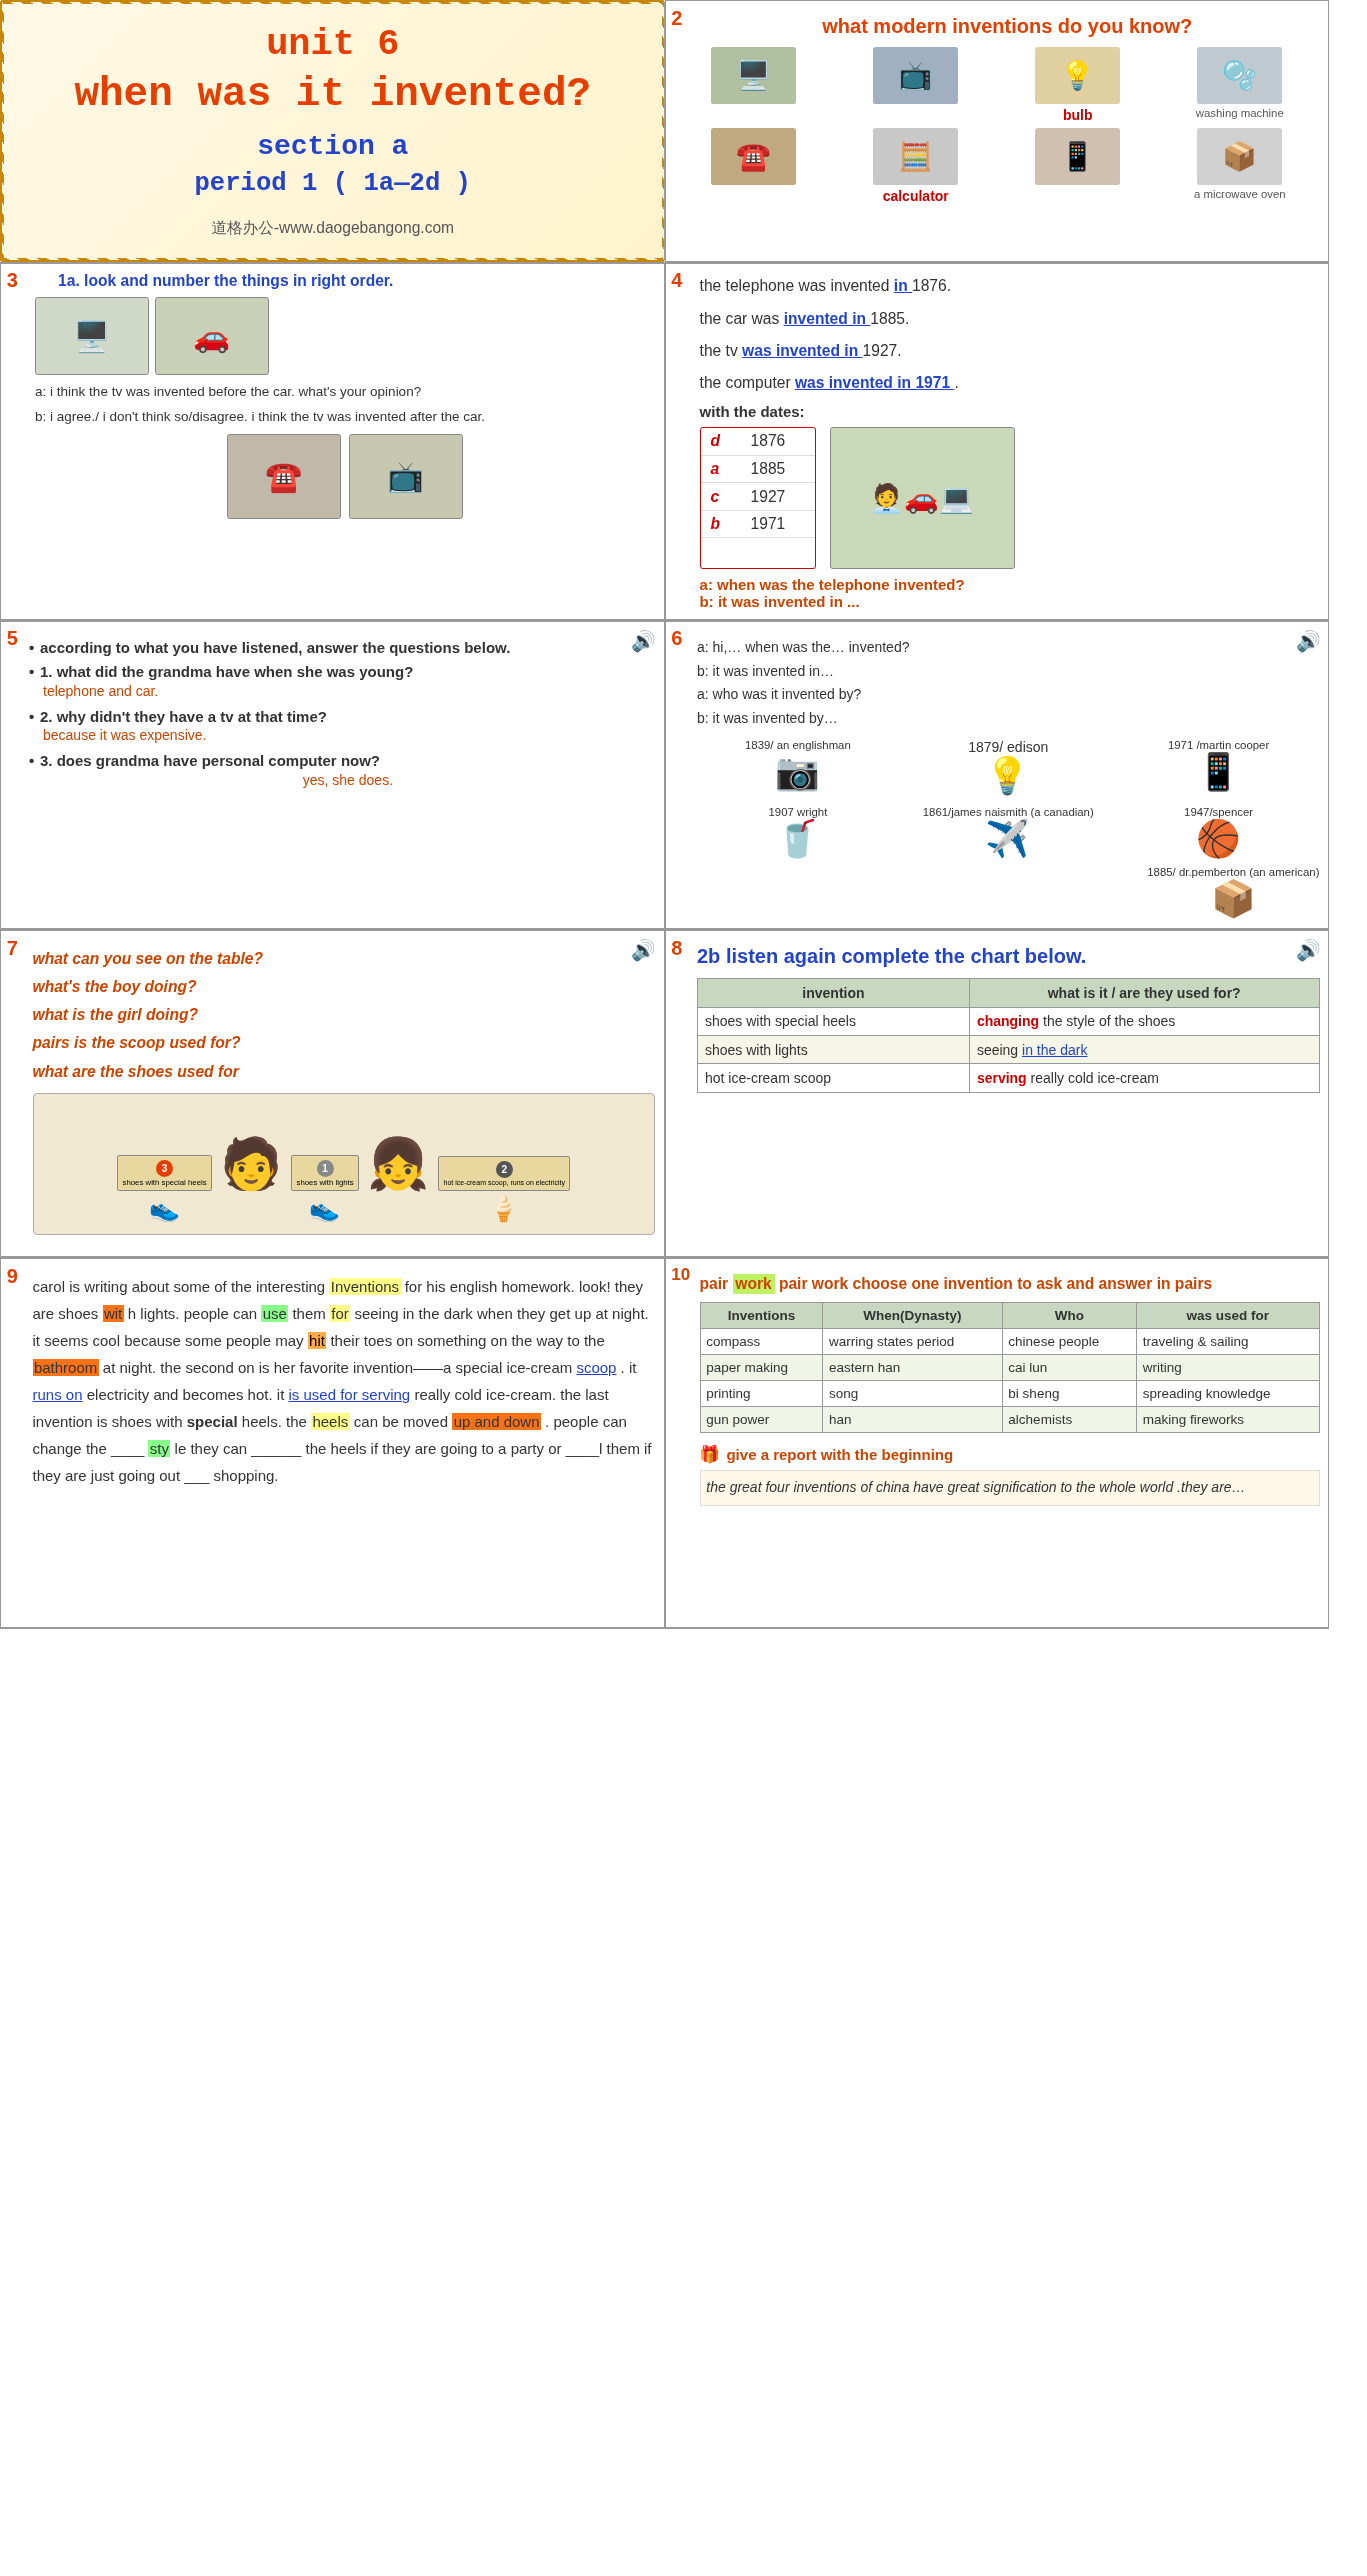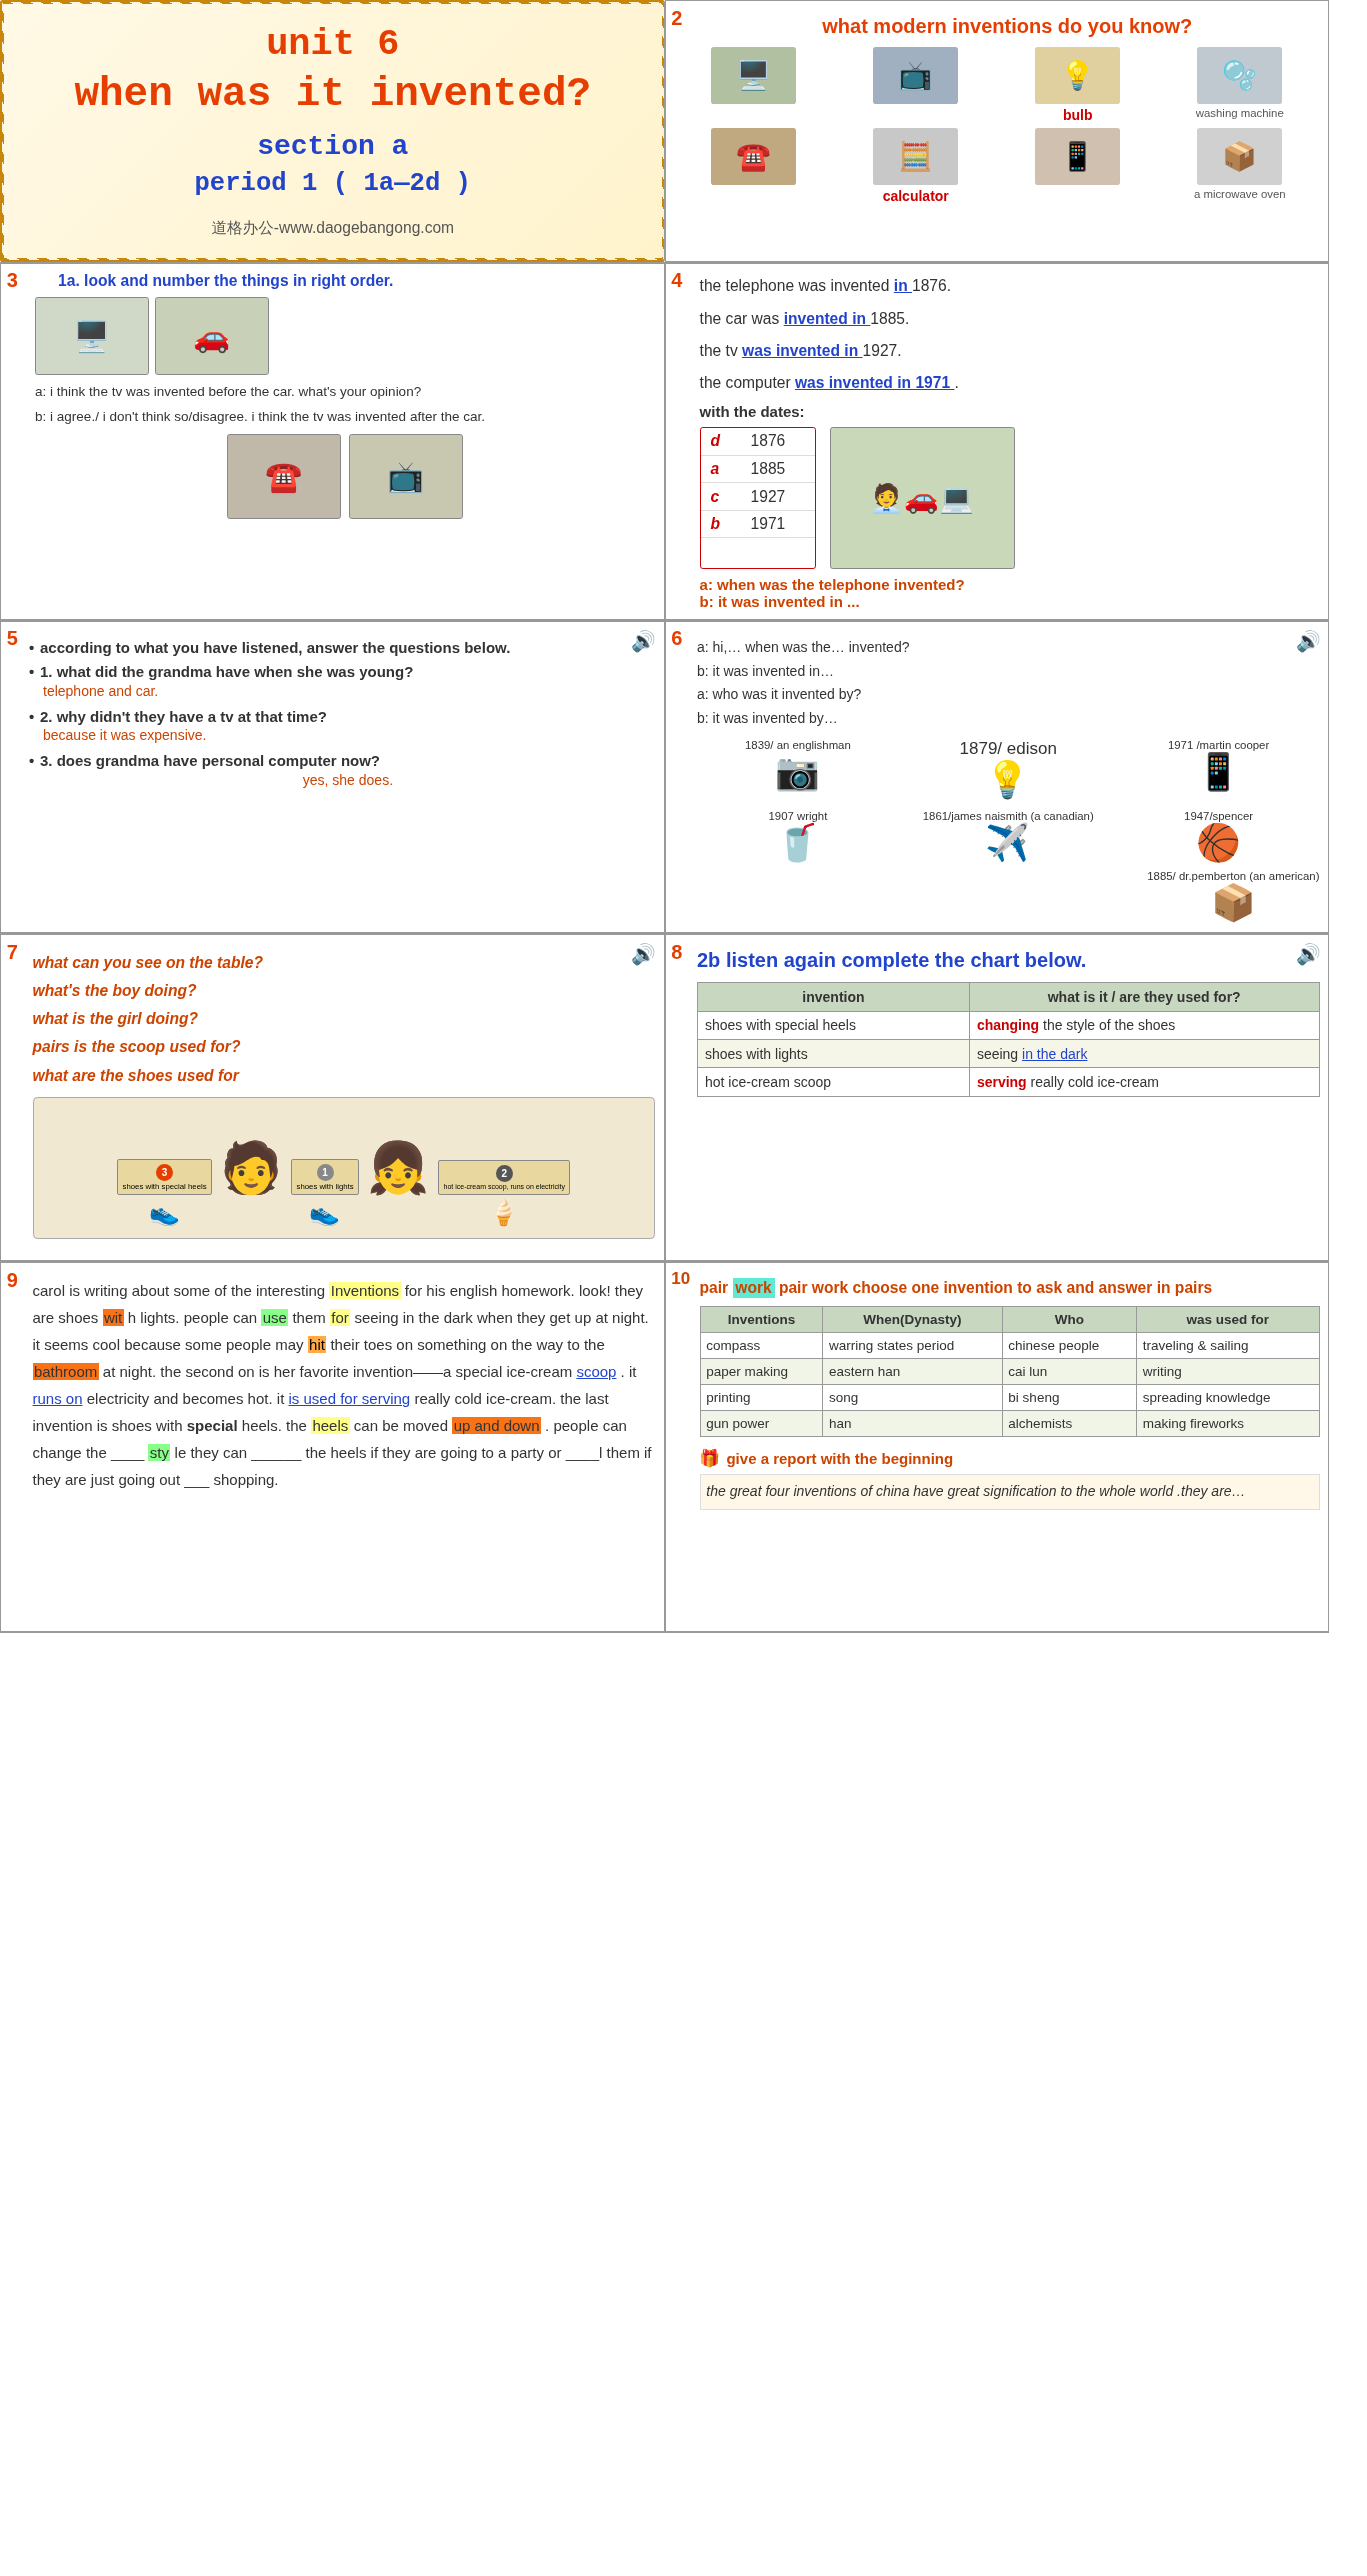--- a/index.html
+++ b/index.html
@@ -500,21 +500,21 @@
           <div>b: it was invented in…</div>
           <div>a: who was it invented by?</div>
           <div>b: it was invented by…</div>
         </div>
         <div style="display:grid; grid-template-columns:1fr 1fr 1fr; gap:8.5px; margin-top:8.5px;">
           <div style="display:flex; flex-direction:column; align-items:center; font-size:12px;">
             <div style="font-size:11.4px; color:#333;">1839/ an englishman</div>
             <div style="font-size:36px;">📷</div>
           </div>
           <div style="display:flex; flex-direction:column; align-items:center; font-size:12px;">
-            <div style="font-size:17px; color:#333;">1879/ edison</div>
+            <div style="font-size:14px; color:#333;">1879/ edison</div>
             <div style="font-size:36px;">💡</div>
           </div>
           <div style="display:flex; flex-direction:column; align-items:center; font-size:12px;">
             <div style="font-size:11.4px; color:#333;">1971 /martin cooper</div>
             <div style="font-size:36px;">📱</div>
           </div>
           <div style="display:flex; flex-direction:column; align-items:center; font-size:12px;">
             <div style="font-size:11.4px; color:#333;">1907 wright</div>
             <div style="font-size:36px;">🥤</div>
           </div>
@@ -652,21 +652,21 @@
         <span class="hl-green">sty</span>
         <span>le they can ______ the heels if they are going to a party or ____l them if they are just going out ___ shopping.</span>
       </div>
     </div>
 
     <div class="cell cell-10" style="position:relative; min-height:370px; padding:8.5px;">
       <span class="cell-num" style="font-size:17px; color:#cc4400;">10</span>
       <div style="padding-left:25.6px; margin-top:5.7px;">
         <div style="font-size:15.6px; font-weight:bold; color:#cc4400; margin-bottom:7px; line-height:1.4;">
           <span>pair </span>
-          <span style="background:#5eead4; padding:1.4px 2.8px;">work</span>
+          <span style="background:#bef264; padding:1.4px 2.8px;">work</span>
           <span>pair work choose one invention to ask and answer in pairs</span>
         </div>
         <table class="inventions-table">
           <thead>
             <tr>
               <th>Inventions</th>
               <th>When(Dynasty)</th>
               <th>Who</th>
               <th>was used for</th>
             </tr>

